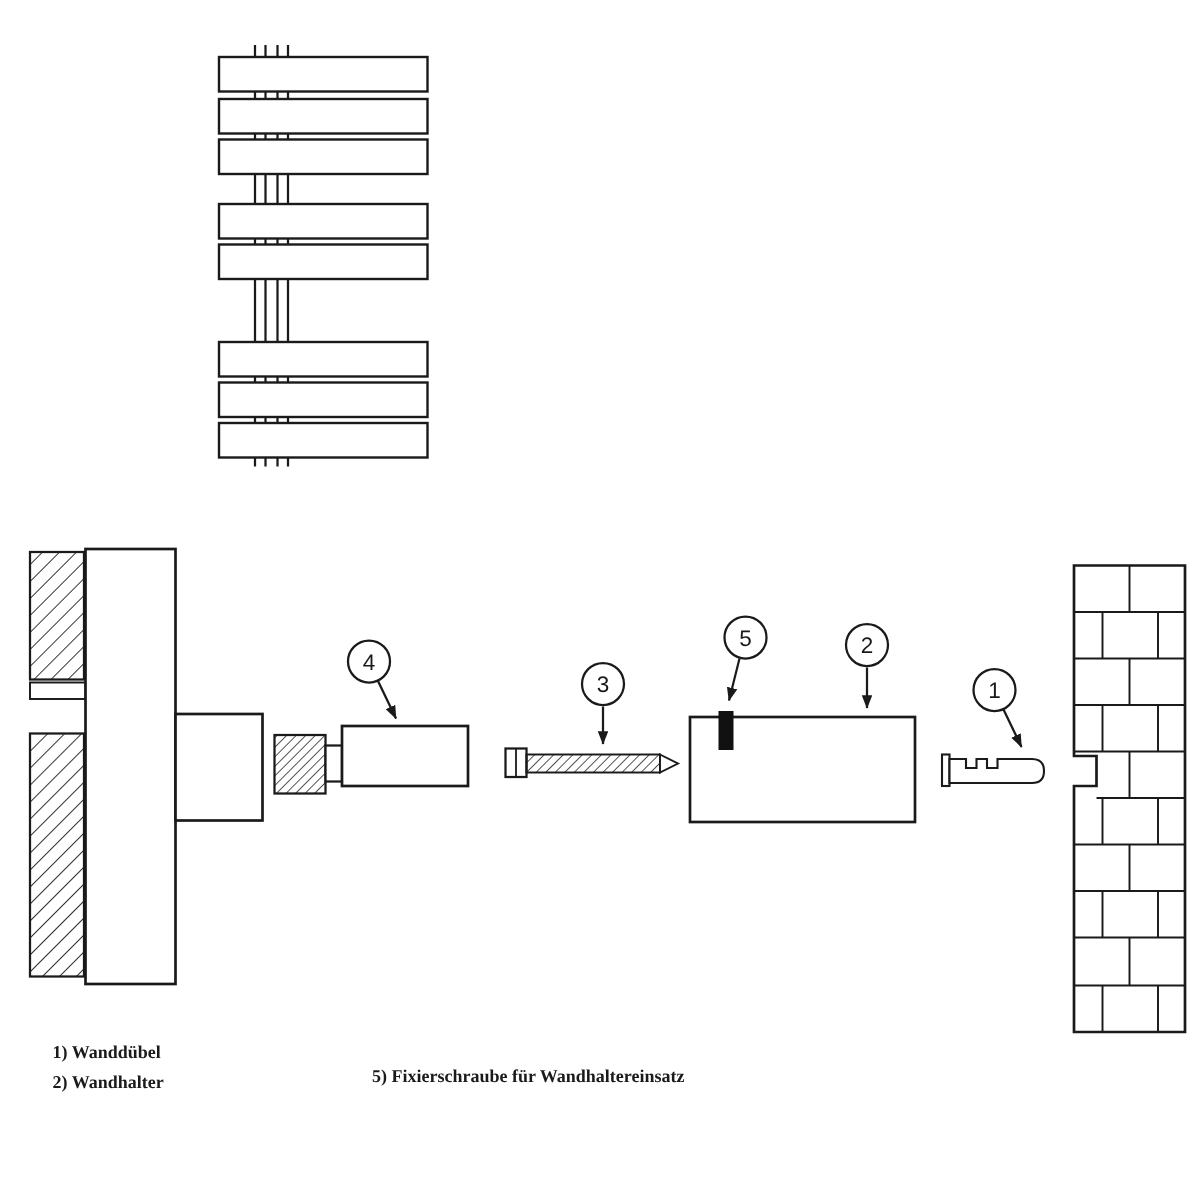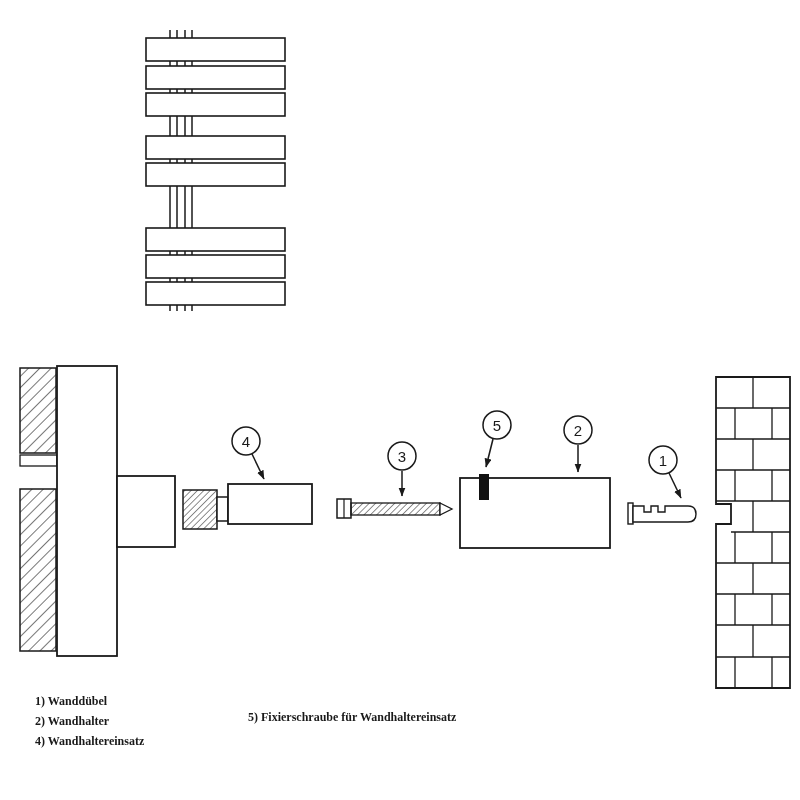--- a/index.html
+++ b/index.html
@@ -173,17 +173,16 @@
         <circle cx="663" cy="460" r="14" fill="#ffffff" stroke="#1a1a1a" stroke-width="1.5"></circle>
         <text class="callout-num" x="663" y="465.5" text-anchor="middle">1</text>
         <line x1="669" y1="473" x2="681" y2="498" stroke="#1a1a1a" stroke-width="1.5" marker-end="url(#arrowHead)"></line>
       </g>
     </g>
   </svg>
 
   <div class="legend-col">
     <div class="legend-item">1) Wanddübel</div>
     <div class="legend-item">2) Wandhalter</div>
-    <div class="legend-item">4) Wandhaltereinsatz</div>
   </div>
   <div class="legend-item legend-item5">5) Fixierschraube für Wandhaltereinsatz</div>
 
 </div>
 
 </body></html>

